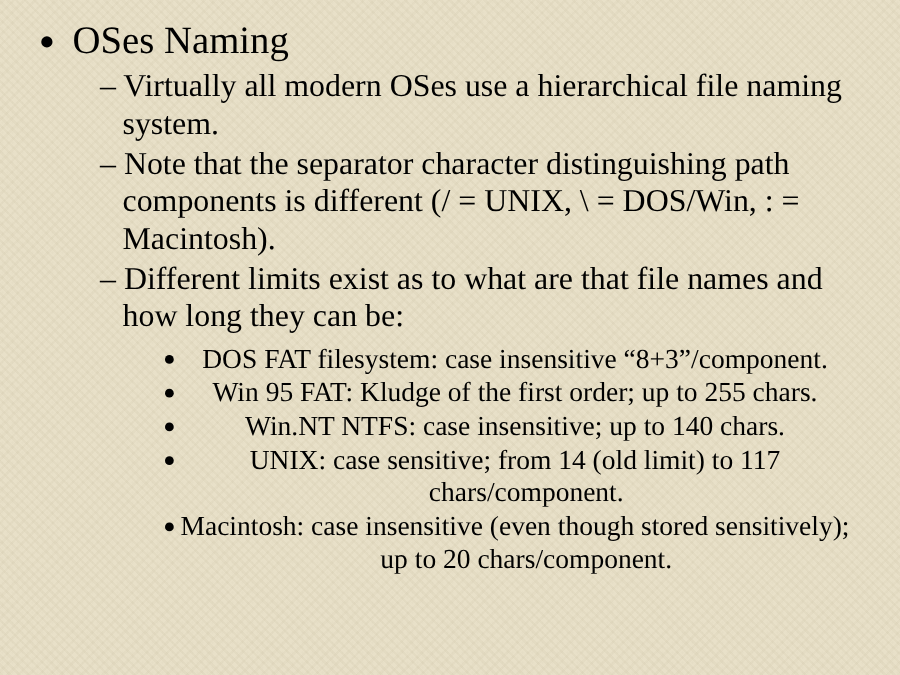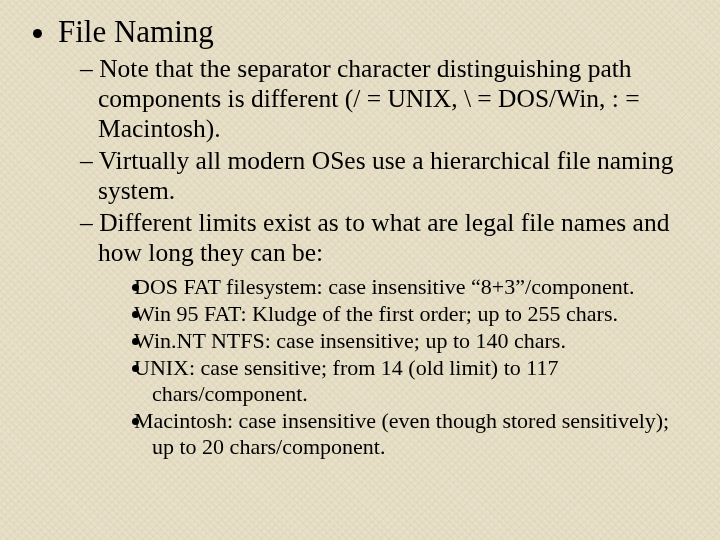--- a/index.html
+++ b/index.html
@@ -44,36 +44,37 @@
   }
   ul.l2 > li::before {
     content: "– ";
   }
   ul.l3 {
     list-style-type: disc;
     margin: 6px 0 0 0;
     padding-left: 54px;
     font-size: 22px;
     line-height: 1.18;
+    text-align: center;
   }
   ul.l3 > li {
     margin-bottom: 1px;
   }
 </style>
 </head>
 <body>
 
 <div class="slide">
   <ul class="l1">
     <li>
-      <span>File Naming</span>
+      <span>OSes Naming</span>
       <ul class="l2">
+        <li><span>Virtually all modern OSes use a hierarchical file naming system.</span></li>
         <li><span>Note that the separator character distinguishing path components is different (/ = UNIX, \ = DOS/Win, : = Macintosh).</span></li>
-        <li><span>Virtually all modern OSes use a hierarchical file naming system.</span></li>
-        <li><span>Different limits exist as to what are legal file names and how long they can be:</span>
+        <li><span>Different limits exist as to what are that file names and how long they can be:</span>
           <ul class="l3">
             <li><span>DOS FAT filesystem: case insensitive “8+3”/component.</span></li>
             <li><span>Win 95 FAT: Kludge of the first order; up to 255 chars.</span></li>
             <li><span>Win.NT NTFS: case insensitive; up to 140 chars.</span></li>
             <li><span>UNIX: case sensitive; from 14 (old limit) to 117 chars/component.</span></li>
             <li><span>Macintosh: case insensitive (even though stored sensitively); up to 20 chars/component.</span></li>
           </ul>
         </li>
       </ul>
     </li>

